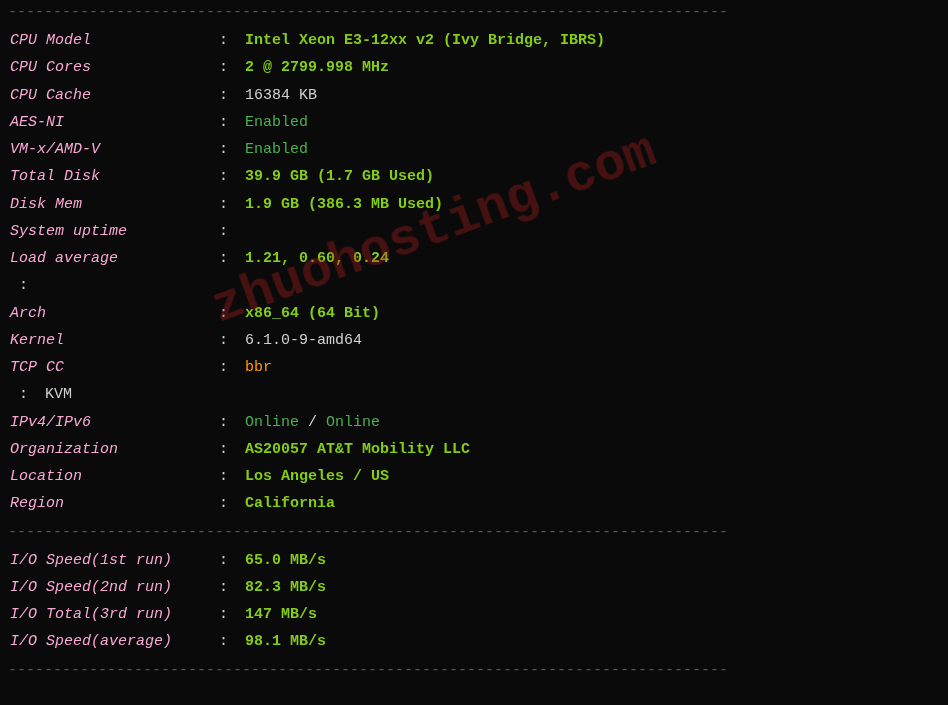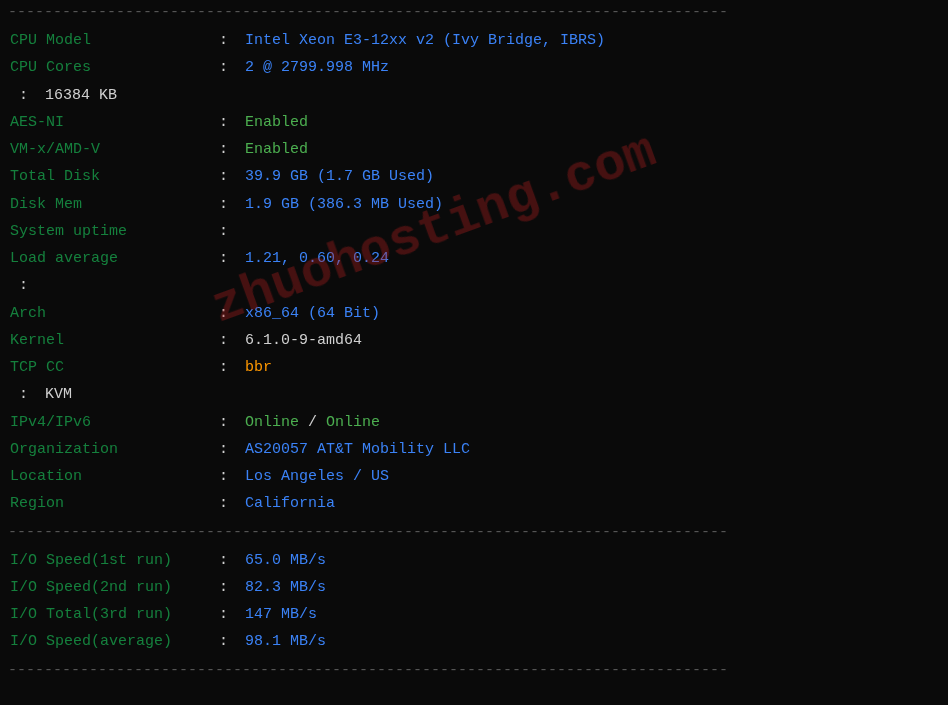--- a/index.html
+++ b/index.html
@@ -33,34 +33,36 @@
       padding: 2px 0;
     }
 
     .info-row {
       display: flex;
       padding: 2px 10px;
       line-height: 1.55;
     }
 
     .label {
-      color: #15803d;
+      color: #f9a8d4;
       min-width: 200px;
       font-size: 15px;
+      font-style: italic;
     }
 
     .colon {
       color: #d0d0d0;
       margin-right: 8px;
       font-size: 15px;
     }
 
     .value-cyan {
-      color: #3b82f6;
-      font-size: 15px;
+      color: #84cc16;
+      font-size: 15px;
+      font-weight: bold;
     }
 
     .value-green {
       color: #4caf50;
       font-size: 15px;
     }
 
     .value-white {
       color: #d0d0d0;
       font-size: 15px;
@@ -106,20 +108,21 @@
       <span class="value-cyan">&nbsp;Intel Xeon E3-12xx v2 (Ivy Bridge, IBRS)</span>
     </div>
 
     <div class="info-row">
       <span class="label">CPU Cores</span>
       <span class="colon">&nbsp;:</span>
       <span class="value-cyan">&nbsp;2 @ 2799.998 MHz</span>
     </div>
 
     <div class="info-row">
+      <span class="label">CPU Cache</span>
       <span class="colon">&nbsp;:</span>
       <span class="value-white">&nbsp;16384 KB</span>
     </div>
 
     <div class="info-row">
       <span class="label">AES-NI</span>
       <span class="colon">&nbsp;:</span>
       <span class="value-green">&nbsp;Enabled</span>
     </div>
 

